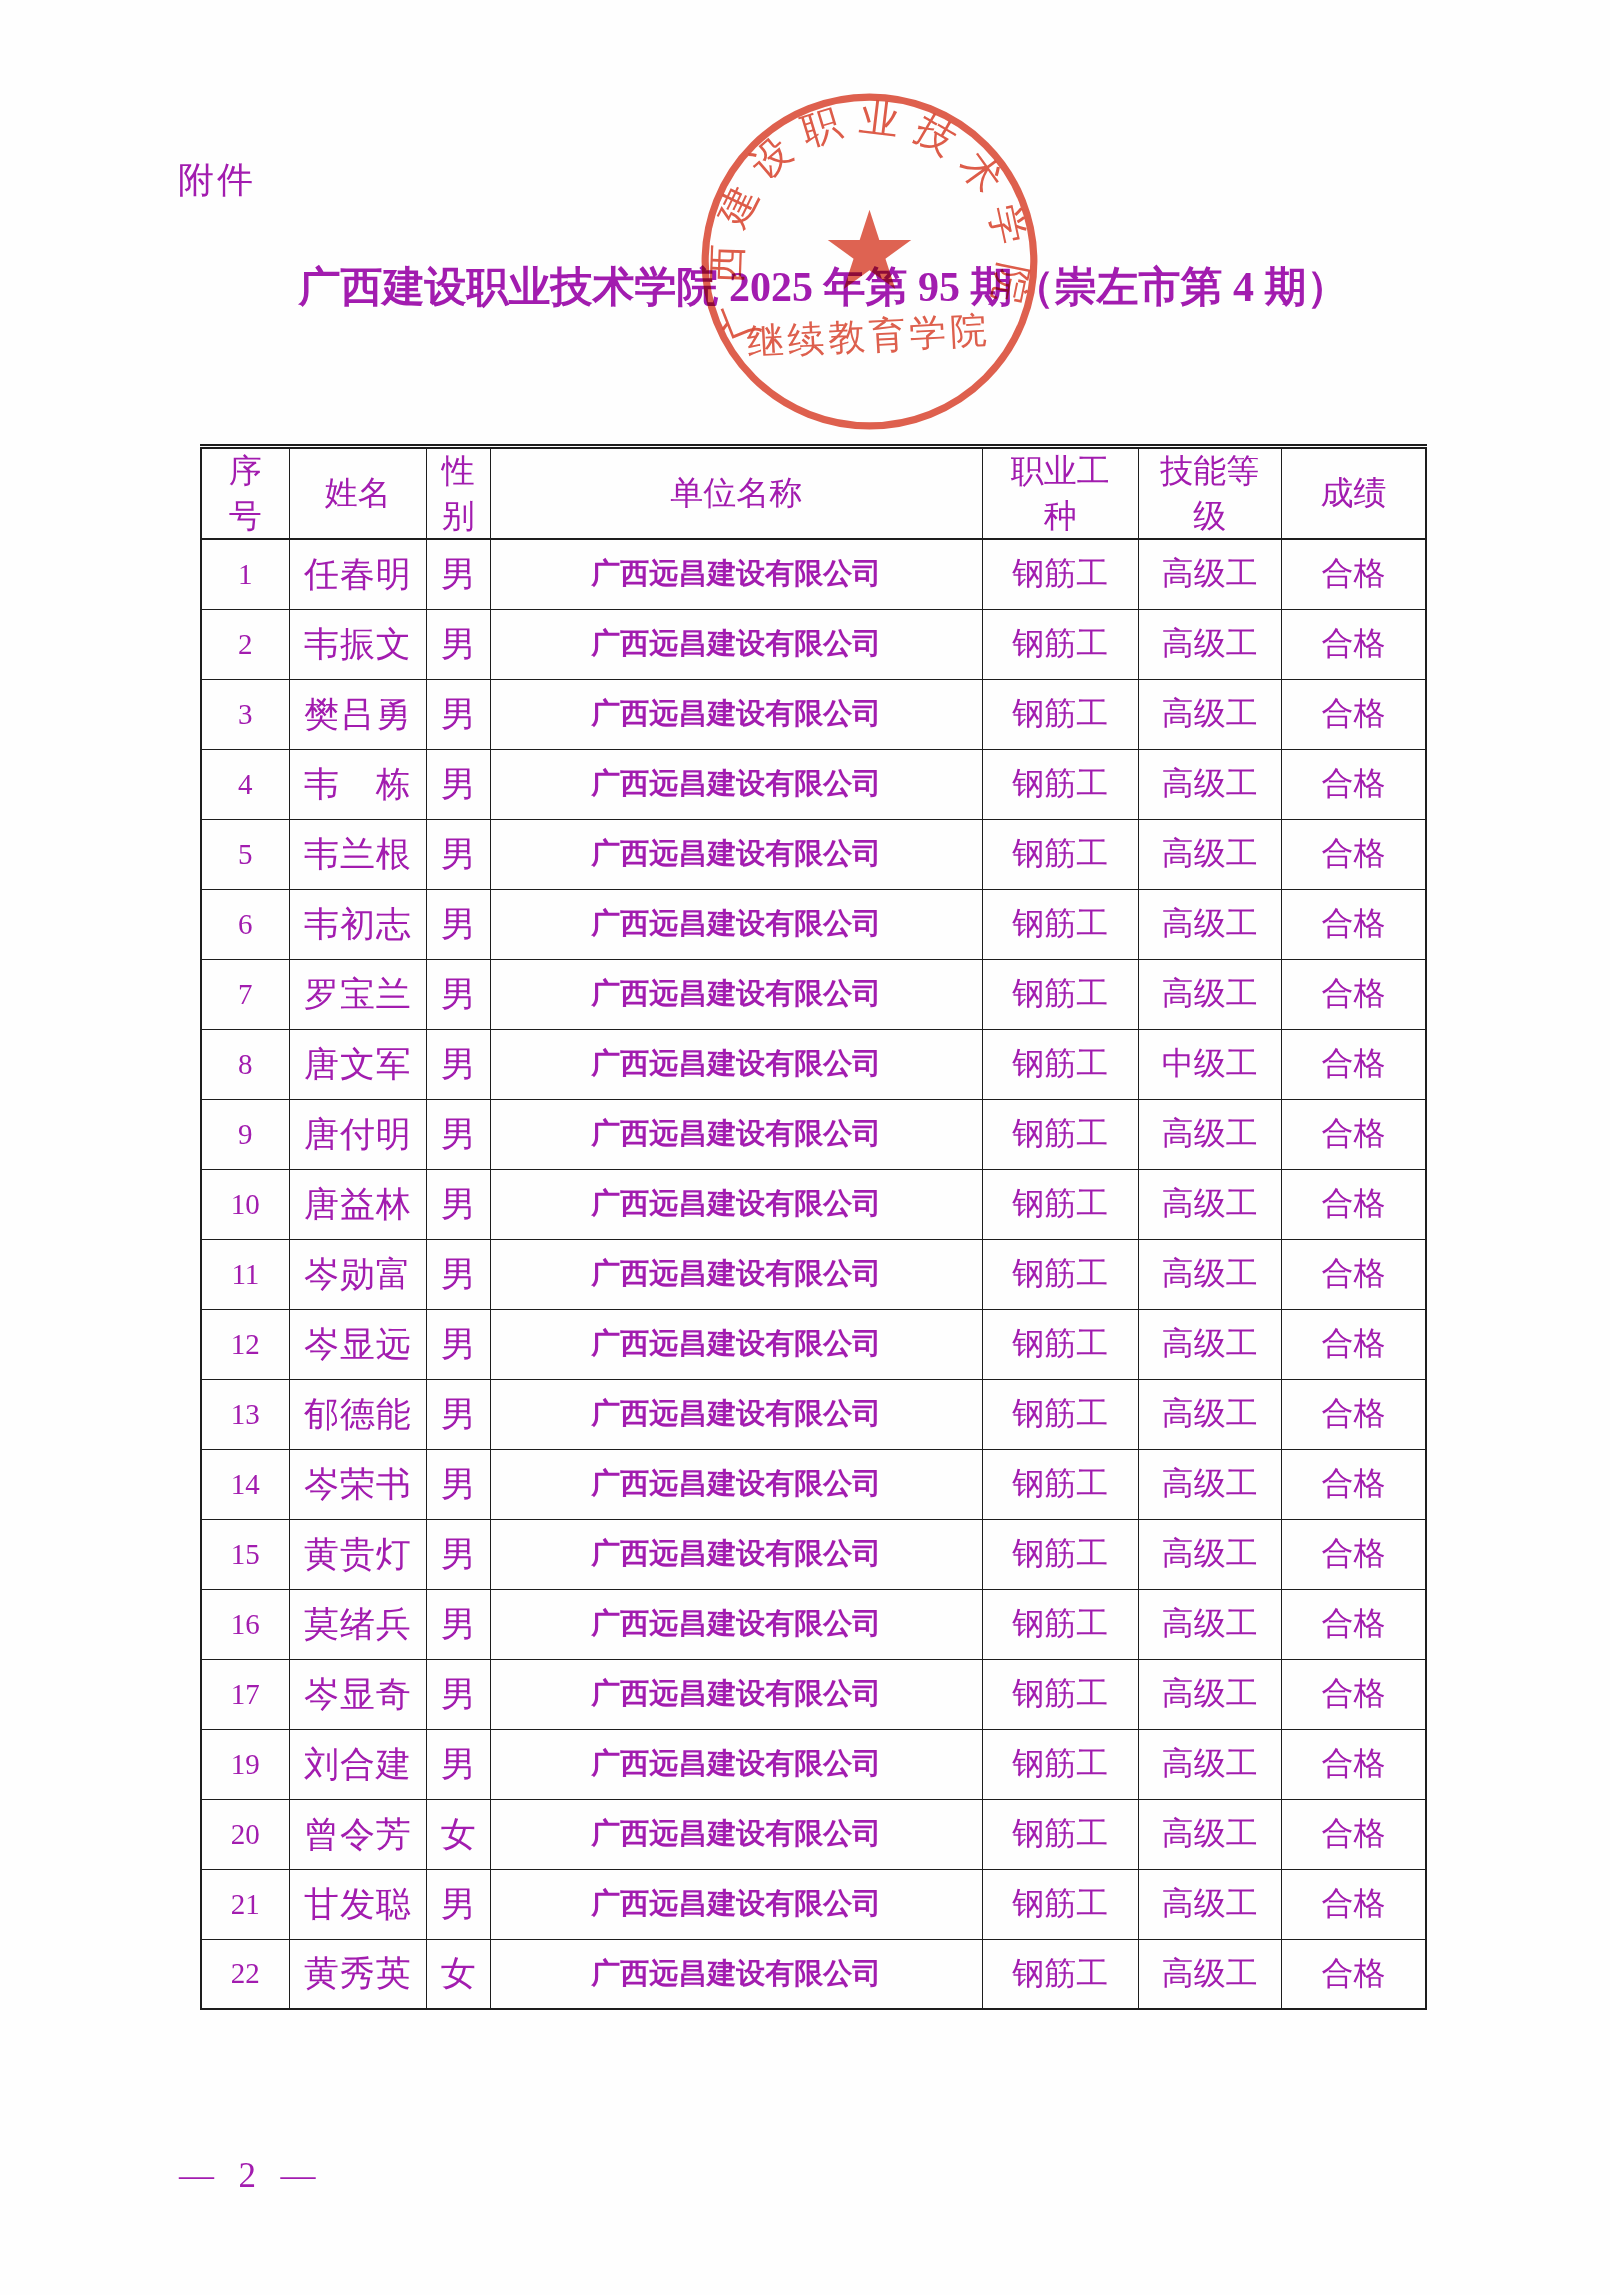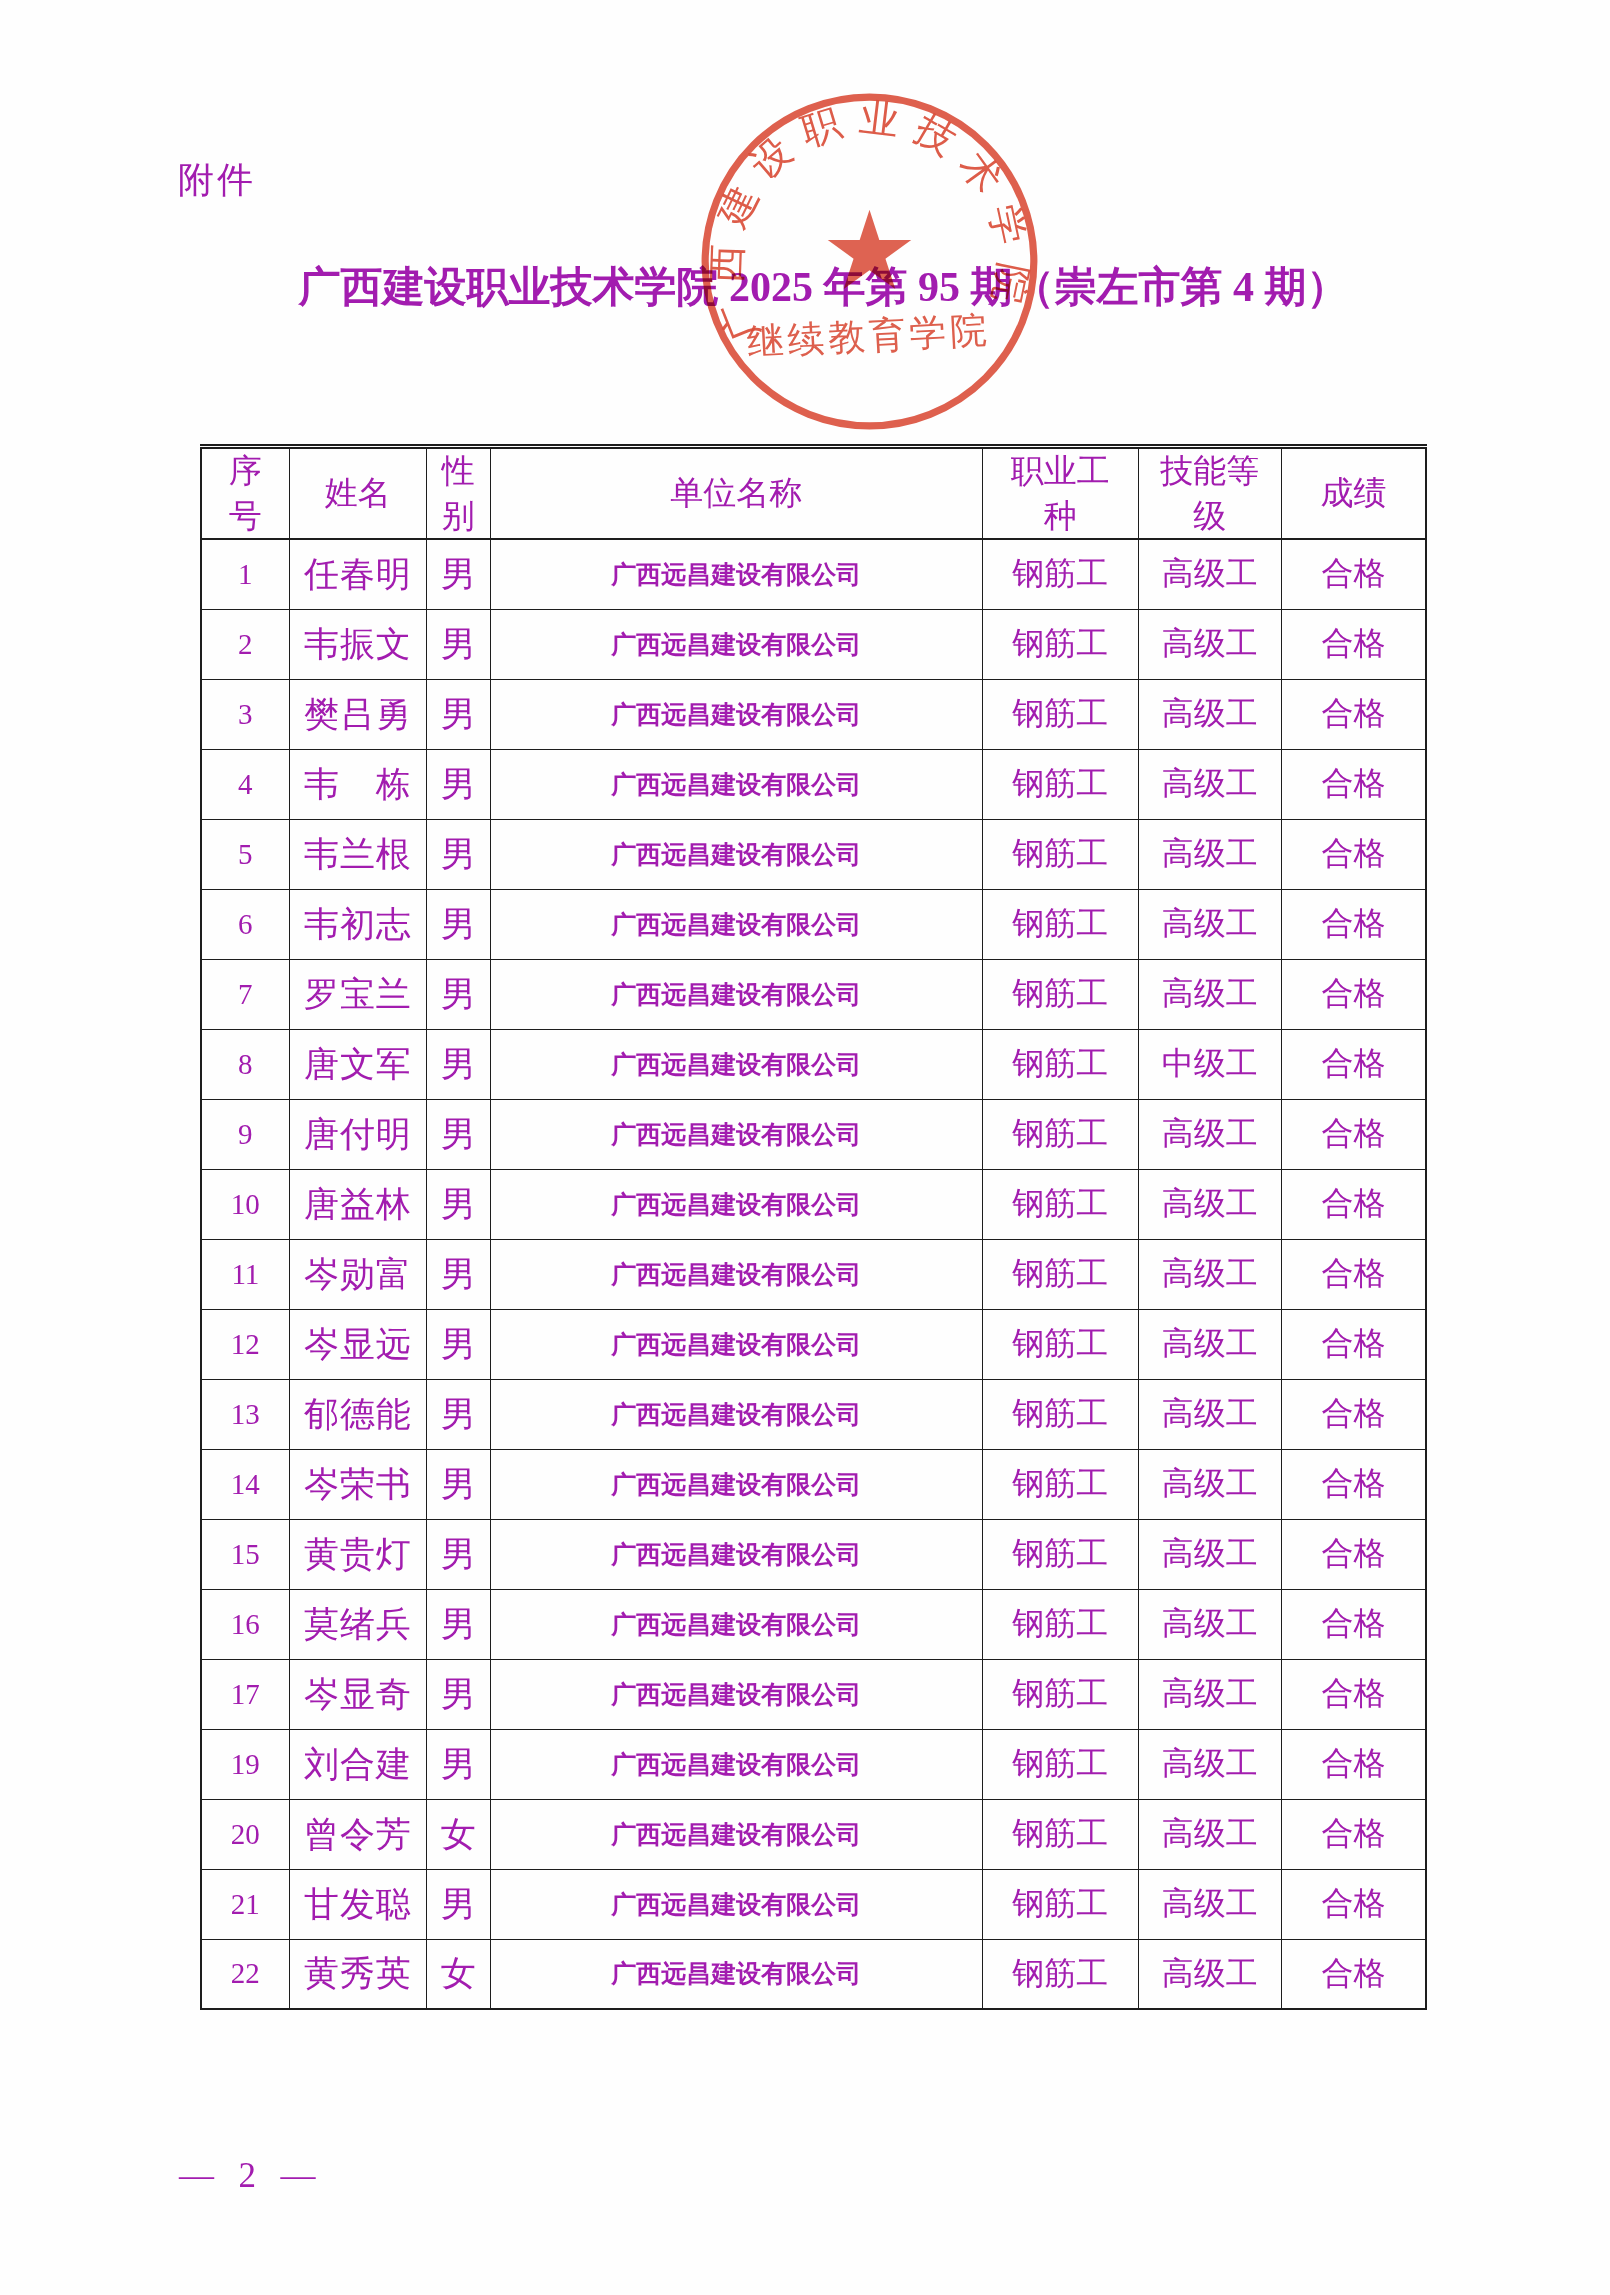--- a/index.html
+++ b/index.html
@@ -43,21 +43,21 @@
     padding:0;
     overflow:hidden;
   }
   .results-table{border:2.4px solid #1d1d1d;border-top:5.5px double #1d1d1d;}
   .results-table thead tr{height:75px;}
   .results-table thead th{border-bottom:2.4px solid #1d1d1d;font-weight:normal;font-size:33px;}
   .results-table tbody tr{height:70px;}
   .results-table td:nth-child(1){font-size:29px;}
   .results-table td:nth-child(2){font-size:35px;letter-spacing:0.8px;}
   .results-table td:nth-child(3){font-size:35px;}
-  .results-table td:nth-child(4){font-size:25px;font-weight:bold;margin-left:34px;}
+  .results-table td:nth-child(4){font-size:29px;font-weight:bold;margin-left:34px;}
   .results-table td:nth-child(5),
   .results-table td:nth-child(6),
   .results-table td:nth-child(7){font-size:32px;}
   
   .hw1{display:inline-block;width:1.15em;line-height:1.35;}
   .hw3{display:inline-block;width:3.25em;line-height:1.35;}
   .pageno{
     position:absolute;left:179px;top:2156px;
     font-size:35px;letter-spacing:7.9px;
   }

